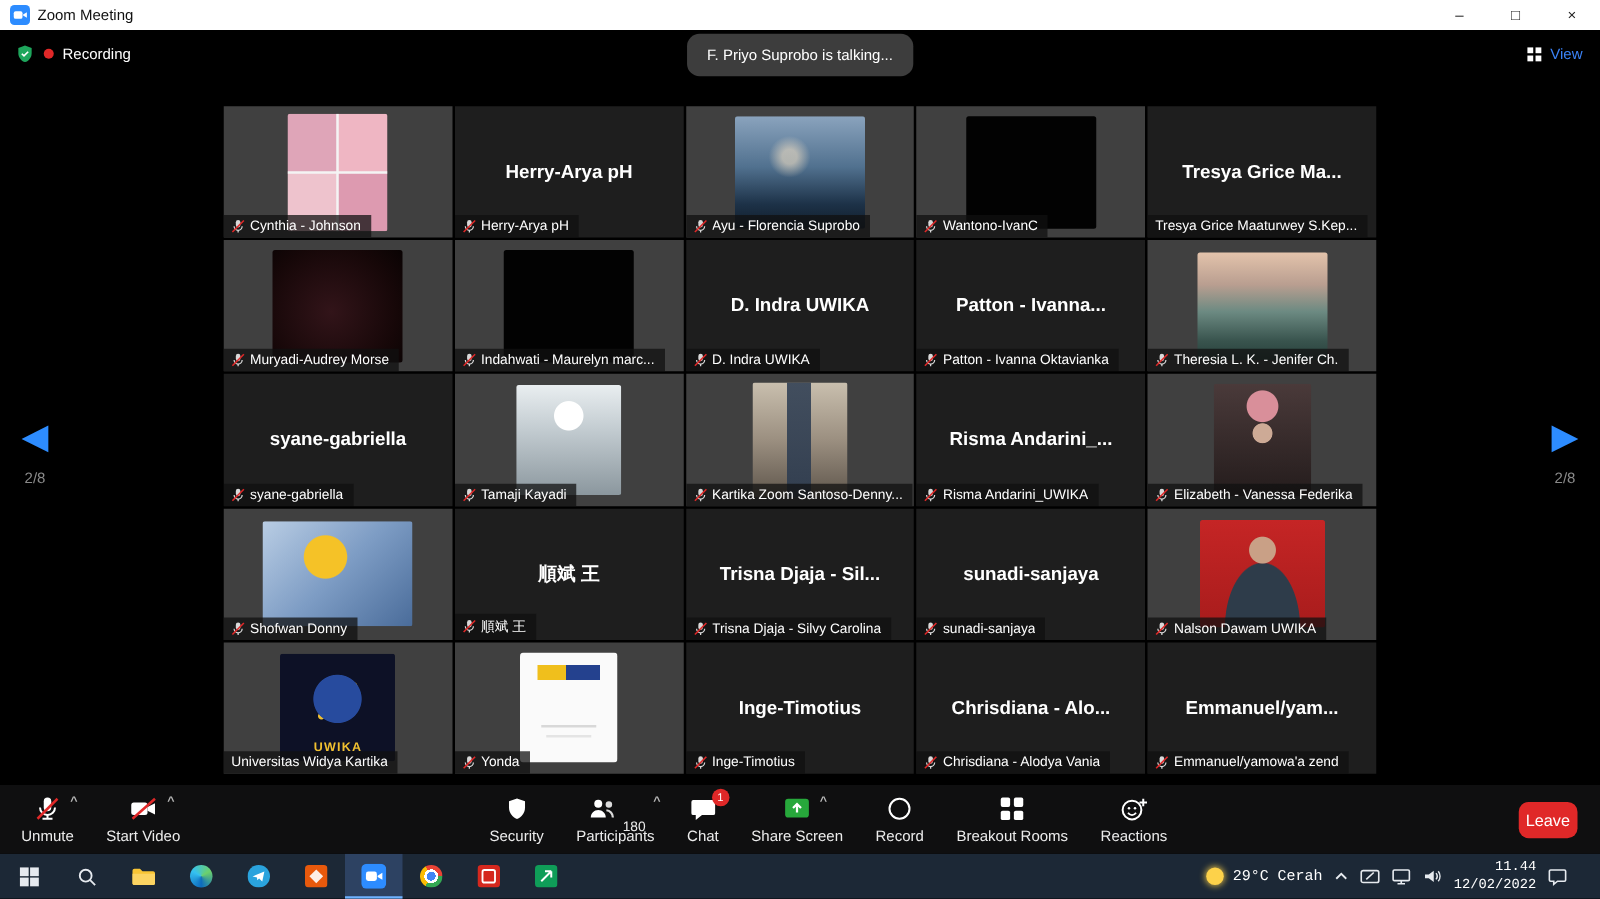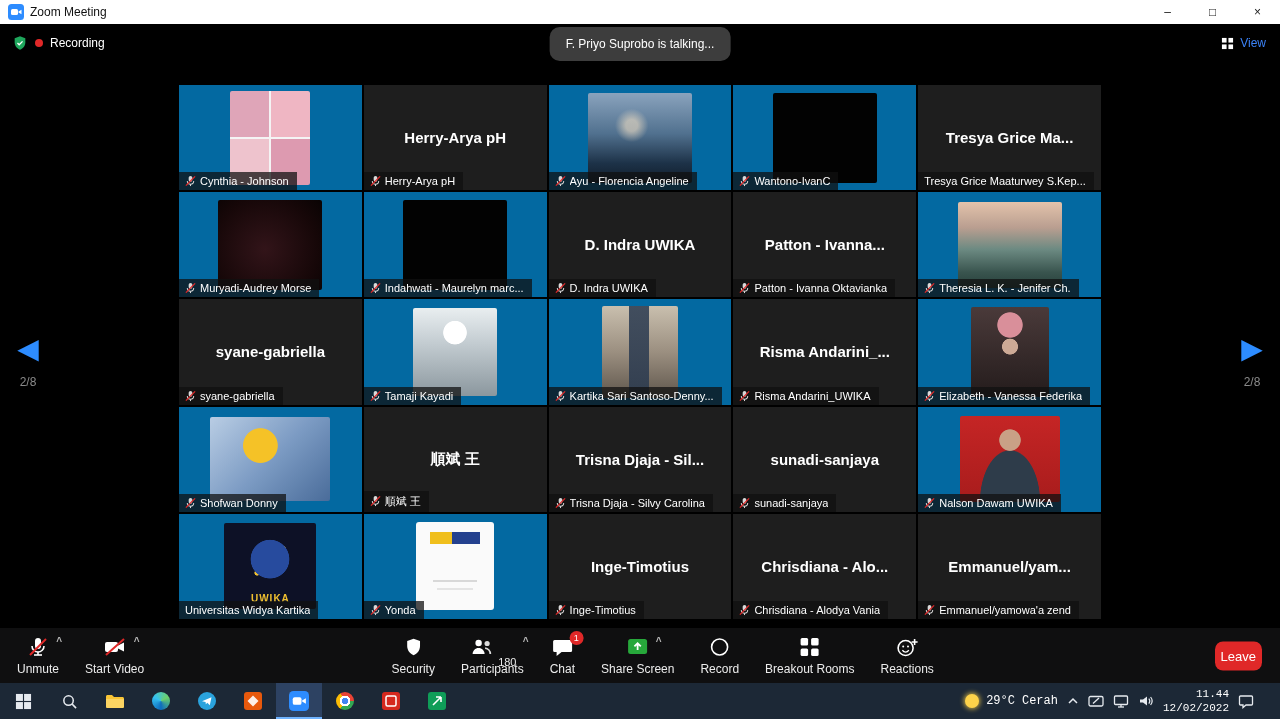--- a/index.html
+++ b/index.html
@@ -24,21 +24,21 @@
   .talking { position:absolute; left:50%; transform:translateX(-50%); top:3px;
              background:#3d3d3d; color:#fff; font-size:12px; padding:10px 16px;
              border-radius:10px; white-space:nowrap; }
   .view-btn { margin-left:auto; margin-right:14px; display:flex; align-items:center;
               gap:6px; color:#3b82f6; font-size:12px; cursor:pointer; }
 
   
   .grid { position:absolute; left:179px; top:61px; width:922px; height:534px;
           display:grid; grid-template-columns:repeat(5,1fr); grid-template-rows:repeat(5,1fr);
           gap:2px; background:#000; }
-  .tile { position:relative; background:#0369a1; display:flex; align-items:center;
+  .tile { position:relative; background:#404040; display:flex; align-items:center;
           justify-content:center; overflow:hidden; }
   .tile.text-tile { background:#1e1e1e; }
   .center-name { font-size:15px; font-weight:bold; color:#fff; text-align:center;
                  padding:0 10px; white-space:nowrap; overflow:hidden; text-overflow:ellipsis; max-width:100%; }
   .label { position:absolute; left:0; bottom:0; display:flex; align-items:center; gap:4px;
            background:rgba(16,16,16,.74); padding:3px 8px 3px 6px; font-size:11px; color:#fff;
            max-width:100%; white-space:nowrap; }
   .label-text { overflow:hidden; text-overflow:ellipsis; }
 
   
@@ -208,21 +208,21 @@
         <div class="tile">
     <div class="photo photo-sea-dusk"></div>
 
     <div class="label">
       <svg class="mic" width="11" height="12" viewBox="0 0 12 13">
         <rect x="4" y="1" width="4" height="6.5" rx="2" fill="#d9d9d9"></rect>
         <path d="M2.5 6.5a3.5 3.5 0 0 0 7 0" stroke="#d9d9d9" stroke-width="1.1" fill="none"></path>
         <line x1="6" y1="10" x2="6" y2="12" stroke="#d9d9d9" stroke-width="1.1"></line>
         <line x1="1" y1="11.5" x2="11" y2="1.5" stroke="#e02828" stroke-width="1.4"></line>
       </svg>
-      <span class="label-text">Ayu - Florencia Angeline</span>
+      <span class="label-text">Ayu - Florencia Suprobo</span>
     </div>
   </div>
         <div class="tile">
     <div class="photo photo-black-video"></div>
 
     <div class="label">
       <svg class="mic" width="11" height="12" viewBox="0 0 12 13">
         <rect x="4" y="1" width="4" height="6.5" rx="2" fill="#d9d9d9"></rect>
         <path d="M2.5 6.5a3.5 3.5 0 0 0 7 0" stroke="#d9d9d9" stroke-width="1.1" fill="none"></path>
         <line x1="6" y1="10" x2="6" y2="12" stroke="#d9d9d9" stroke-width="1.1"></line>
@@ -333,21 +333,21 @@
         <div class="tile">
     <div class="photo photo-standing-person"></div>
 
     <div class="label">
       <svg class="mic" width="11" height="12" viewBox="0 0 12 13">
         <rect x="4" y="1" width="4" height="6.5" rx="2" fill="#d9d9d9"></rect>
         <path d="M2.5 6.5a3.5 3.5 0 0 0 7 0" stroke="#d9d9d9" stroke-width="1.1" fill="none"></path>
         <line x1="6" y1="10" x2="6" y2="12" stroke="#d9d9d9" stroke-width="1.1"></line>
         <line x1="1" y1="11.5" x2="11" y2="1.5" stroke="#e02828" stroke-width="1.4"></line>
       </svg>
-      <span class="label-text">Kartika Sari Santoso-Denny...</span>
+      <span class="label-text">Kartika Zoom Santoso-Denny...</span>
     </div>
   </div>
         <div class="tile text-tile">
 
     <div class="center-name">Risma  Andarini_...</div>
     <div class="label">
       <svg class="mic" width="11" height="12" viewBox="0 0 12 13">
         <rect x="4" y="1" width="4" height="6.5" rx="2" fill="#d9d9d9"></rect>
         <path d="M2.5 6.5a3.5 3.5 0 0 0 7 0" stroke="#d9d9d9" stroke-width="1.1" fill="none"></path>
         <line x1="6" y1="10" x2="6" y2="12" stroke="#d9d9d9" stroke-width="1.1"></line>

